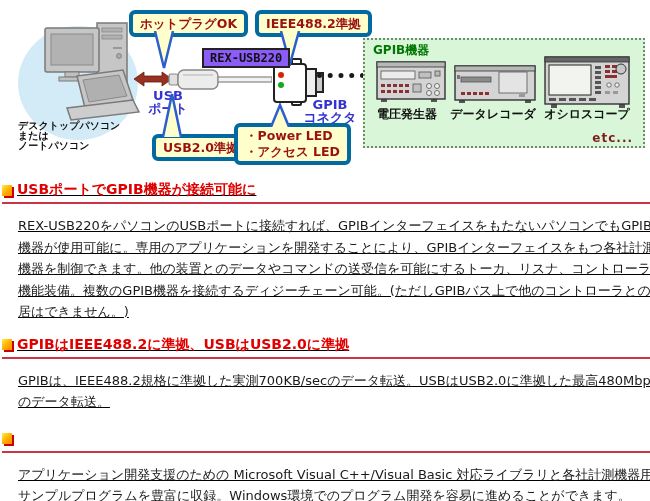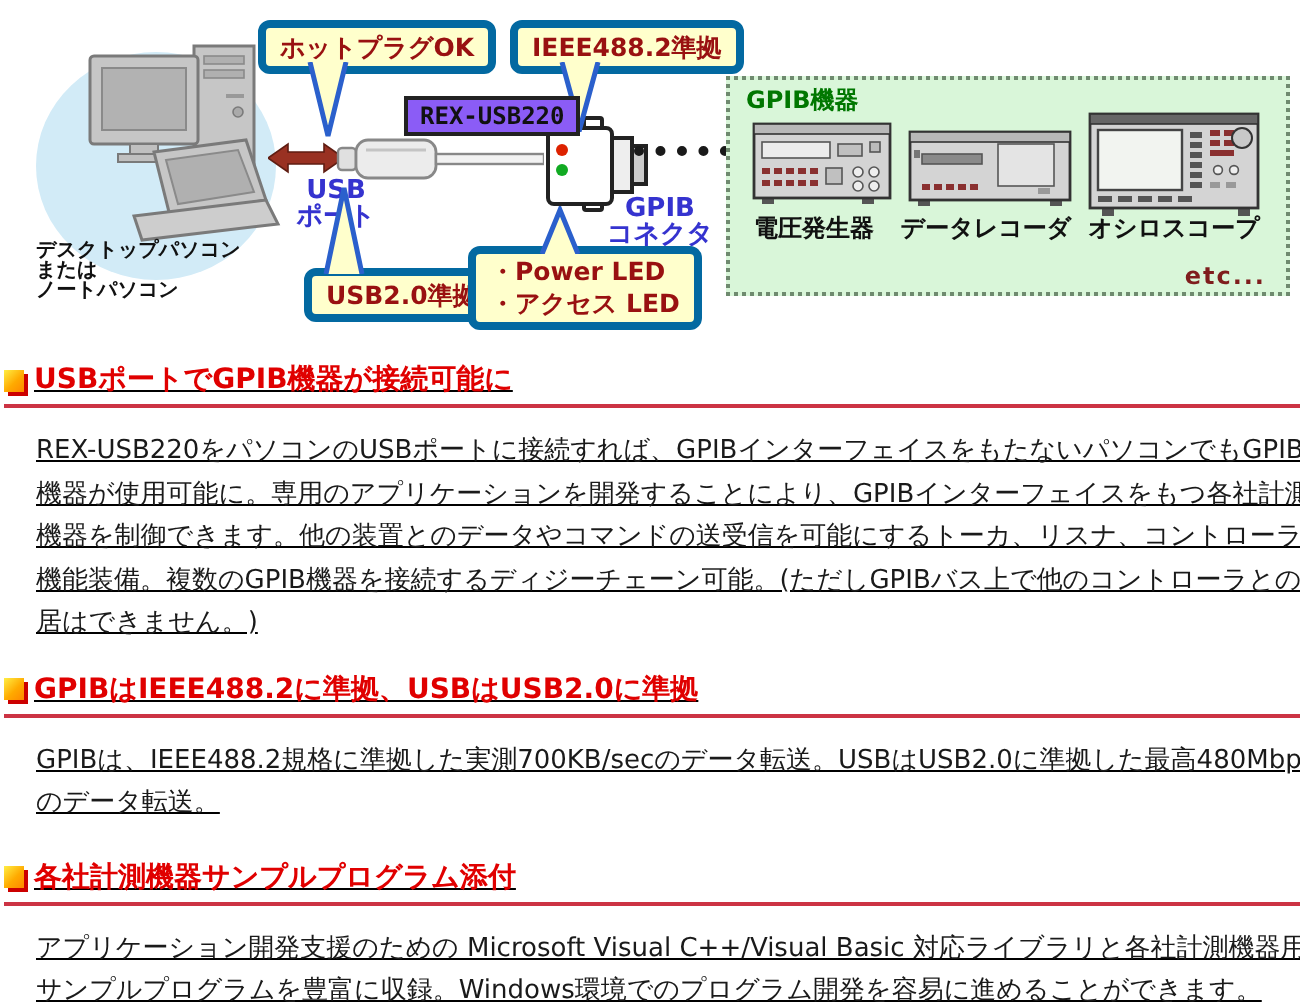--- a/index.html
+++ b/index.html
@@ -265,20 +265,19 @@
         <span class="bullet"></span>
         <span class="heading-text">GPIBはIEEE488.2に準拠、USBはUSB2.0に準拠</span>
       </div>
       <div class="rule"></div>
       <p class="body-text">GPIBは、IEEE488.2規格に準拠した実測700KB/secのデータ転送。USBはUSB2.0に準拠した最高480Mbpsのデータ転送。</p>
     </div>
 
     <div class="section s3">
       <div class="heading">
         <span class="bullet"></span>
-        <span class="heading-text">各社計測機器サンプルプログラム添付</span>
       </div>
       <div class="rule"></div>
       <p class="body-text">アプリケーション開発支援のための Microsoft Visual C++/Visual Basic 対応ライブラリと各社計測機器用サンプルプログラムを豊富に収録。Windows環境でのプログラム開発を容易に進めることができます。</p>
     </div>
 
   </div>
 </div>
 
 </body></html>

